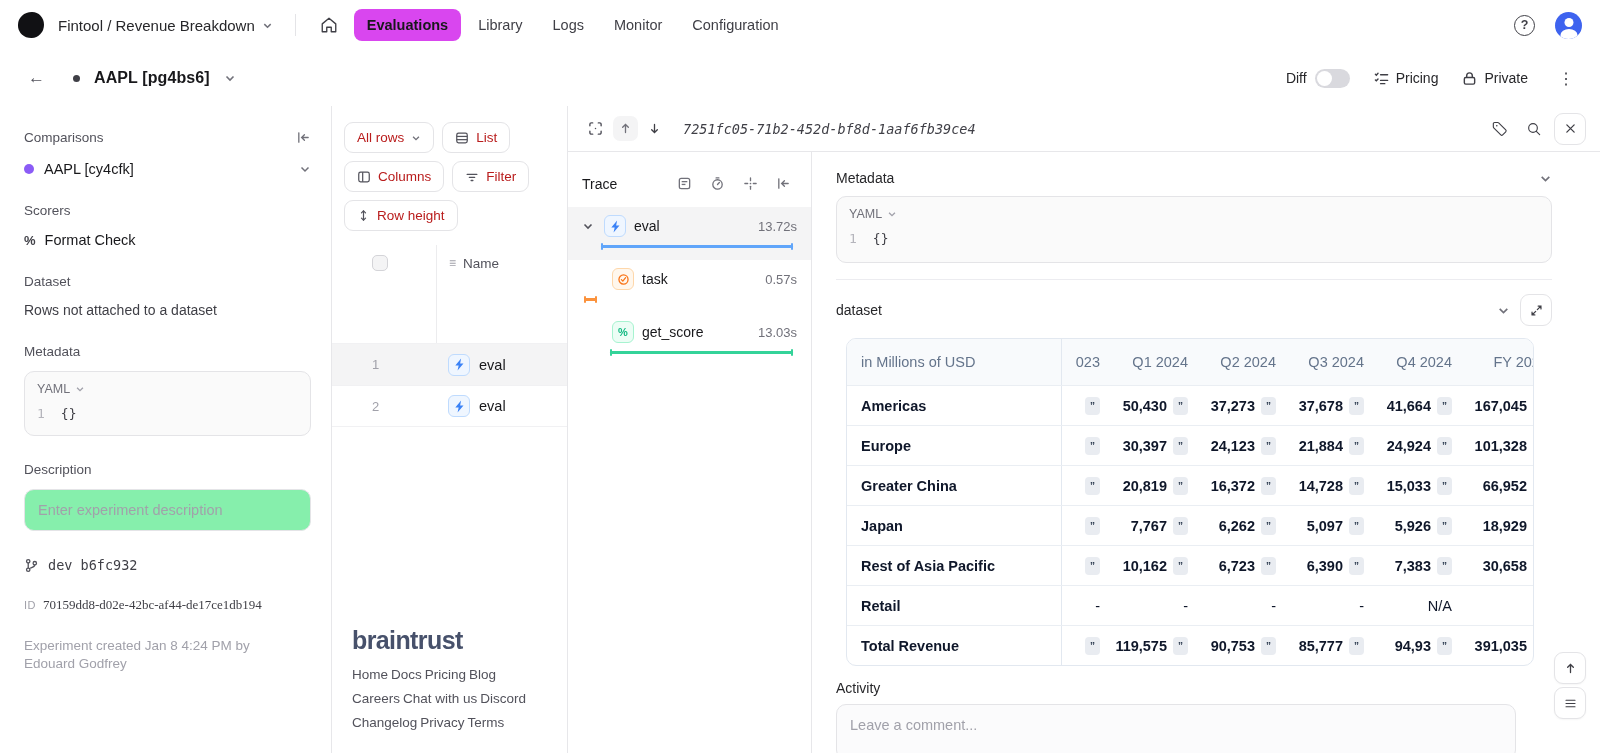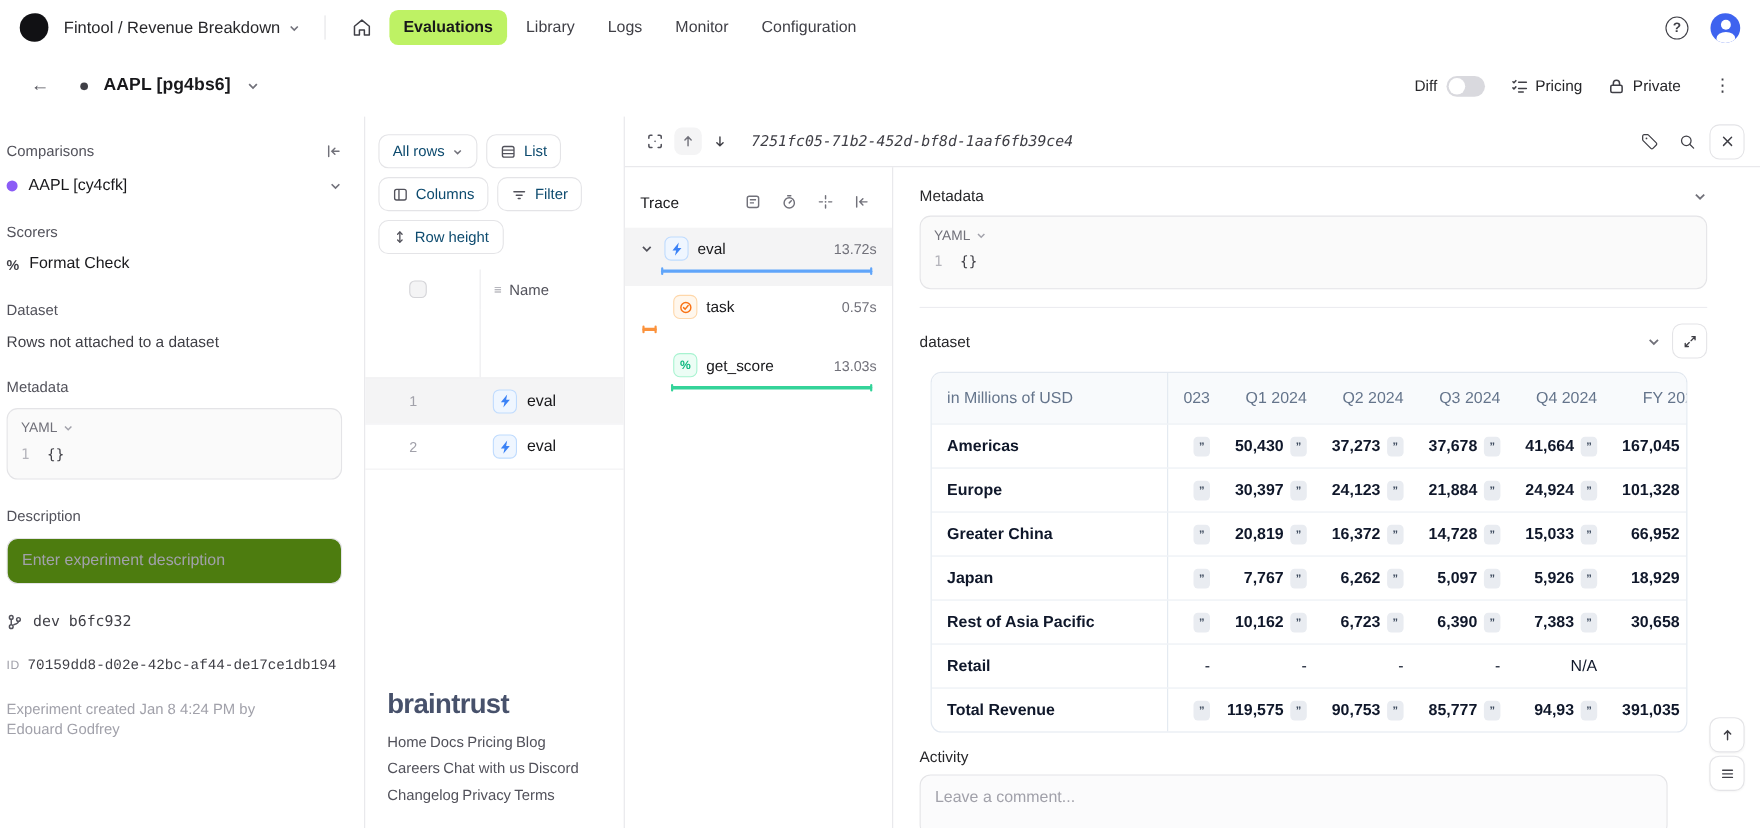--- a/index.html
+++ b/index.html
@@ -8,42 +8,42 @@
   svg { display:block; }
 
   
   .topnav { height:50px; display:flex; align-items:center; padding:0 18px; gap:10px; }
   .blob { width:26px; height:26px; background:#111114; border-radius:54% 46% 48% 52%/50% 50% 52% 48%; }
   .project { display:flex; align-items:center; gap:7px; font-size:15px; color:#27272a; padding:4px 4px; cursor:pointer; }
   .vdiv { width:1px; height:22px; background:#e4e4e7; margin:0 8px; }
   .iconbtn { background:none; border:none; color:#3f3f46; display:flex; align-items:center; justify-content:center; padding:6px; border-radius:8px; cursor:pointer; }
   .nav-tabs { display:flex; align-items:center; gap:4px; }
   .nav-tab { border:none; background:none; font-family:inherit; font-size:14.5px; color:#3f3f46; padding:8px 13px; border-radius:8px; cursor:pointer; }
-  .nav-tab.active { background:#bef264; color:#18181b; font-weight:700; }
+  .nav-tab.active { background:#d946ef; color:#18181b; font-weight:700; }
   .topnav-right { margin-left:auto; display:flex; align-items:center; gap:14px; }
   .help { width:21px; height:21px; border:1.6px solid #3f3f46; border-radius:50%; font-size:12.5px; font-weight:700; color:#3f3f46; display:flex; align-items:center; justify-content:center; }
   .avatar { width:27px; height:27px; border-radius:50%; background:#3e63ef; position:relative; overflow:hidden; }
   .avatar::before { content:''; position:absolute; left:50%; top:6px; transform:translateX(-50%); width:9px; height:9px; background:#fff; border-radius:50%; }
   .avatar::after { content:''; position:absolute; left:50%; top:17px; transform:translateX(-50%); width:17px; height:12px; background:#fff; border-radius:50% 50% 0 0; }
 
   
   .subheader { height:56px; display:flex; align-items:center; padding:0 20px 0 18px; gap:8px; }
   .back { font-size:17px; color:#52525b; background:none; border:none; cursor:pointer; padding:6px 10px; }
   .exp-dot { width:7px; height:7px; border-radius:50%; background:#3f3f46; margin:0 6px 0 10px; }
   .exp-title { font-size:16px; font-weight:700; letter-spacing:.1px; }
   .subheader-right { margin-left:auto; display:flex; align-items:center; gap:24px; }
   .diff-wrap { display:flex; align-items:center; gap:8px; font-size:14px; color:#27272a; }
   .toggle { width:35px; height:19px; border-radius:10px; background:#d9d9de; position:relative; cursor:pointer; }
   .toggle::after { content:''; position:absolute; left:2px; top:2px; width:15px; height:15px; border-radius:50%; background:#fff; }
   .hbtn { display:flex; align-items:center; gap:7px; background:none; border:none; font-family:inherit; font-size:14px; color:#27272a; cursor:pointer; }
   .kebab { font-size:16px; color:#3f3f46; background:none; border:none; cursor:pointer; padding:2px 6px; }
 
   
   .main { display:flex; height:647px; border-top:0; }
-  .sidebar { width:332px; border-right:1px solid #e7e7ea; padding:24px 20px 0 6px; font-size:14px; }
+  .sidebar { width:332px; border-right:1px solid #e7e7ea; padding:24px 20px 0 24px; font-size:14px; }
   .rows-panel { width:236px; border-right:1px solid #e7e7ea; display:flex; flex-direction:column; }
   .right-region { flex:1; display:flex; flex-direction:column; min-width:0; }
   .span-bar { height:46px; border-bottom:1px solid #e7e7ea; display:flex; align-items:center; padding:0 14px; gap:4px; }
   .right-lower { flex:1; display:flex; min-height:0; }
   .trace-panel { width:244px; border-right:1px solid #e7e7ea; padding-top:10px; }
   .detail-panel { flex:1; position:relative; padding:14px 48px 0 24px; min-width:0; }
 
   
   .sb-title { font-size:13.5px; color:#52525b; display:flex; align-items:center; }
   .sb-section { margin-bottom:26px; }
@@ -51,31 +51,31 @@
   .comp-dot { width:10px; height:10px; border-radius:50%; background:#8b5cf6; }
   .comp-name { font-size:14.5px; color:#18181b; flex:1; }
   .scorer-row { display:flex; align-items:center; gap:9px; margin-top:14px; font-size:14.5px; color:#18181b; }
   .pct { font-size:13px; color:#3f3f46; font-weight:700; }
   .sb-note { margin-top:13px; font-size:14px; color:#3f3f46; }
   .code-box { margin-top:12px; border:1px solid #e4e4e7; background:#fafafa; border-radius:10px; padding:10px 12px 14px; }
   .code-lang { display:flex; align-items:center; gap:5px; font-size:12.5px; color:#71717a; cursor:pointer; }
   .code-line { display:flex; gap:16px; margin-top:10px; font-family:"DejaVu Sans Mono", monospace; font-size:13px; }
   .code-ln { color:#b5b5bc; }
   .code-src { color:#3f3f46; }
-  .desc-input { margin-top:12px; width:100%; border:1px solid #e4e4e7; background:#4d7c0f; border-radius:10px; padding:12px 13px; font-family:inherit; font-size:14.5px; color:#18181b; }
+  .desc-input { margin-top:12px; width:100%; border:1px solid #e4e4e7; background:#86efac; border-radius:10px; padding:12px 13px; font-family:inherit; font-size:14.5px; color:#18181b; }
   .desc-input::placeholder { color:#a1a1aa; }
   .branch-row { display:flex; align-items:center; gap:9px; margin:4px 0 24px; font-family:"DejaVu Sans Mono", monospace; font-size:13.5px; color:#3f3f46; }
   .id-row { display:flex; align-items:center; gap:7px; margin-bottom:24px; }
   .id-label { font-size:11px; color:#a1a1aa; letter-spacing:.5px; }
-  .id-value { font-family:Liberation Mono, monospace; font-size:13px; color:#3f3f46; }
+  .id-value { font-family:Liberation Serif, serif; font-size:13px; color:#3f3f46; }
   .created { font-size:13.5px; color:#a1a1aa; line-height:1.35; width:250px; }
 
   
   .toolbar { padding:16px 12px 0; display:flex; flex-wrap:wrap; gap:8px; }
-  .tbtn { display:flex; align-items:center; gap:7px; border:1px solid #e4e4e7; background:#fff; border-radius:9px; padding:7px 12px; font-family:inherit; font-size:13.5px; color:#0c4a6e; cursor:pointer; }
+  .tbtn { display:flex; align-items:center; gap:7px; border:1px solid #e4e4e7; background:#fff; border-radius:9px; padding:7px 12px; font-family:inherit; font-size:13.5px; color:#b91c1c; cursor:pointer; }
   .grid-head { margin-top:14px; display:flex; align-items:center; height:36px; }
   .num-col { width:104px; padding-left:40px; display:flex; align-items:center; }
   .name-col { flex:1; border-left:1px solid #ececee; padding-left:12px; display:flex; align-items:center; gap:7px; height:100%; }
   .checkbox { width:16px; height:16px; border-radius:5px; border:1px solid #d4d4d8; background:#f4f4f5; cursor:pointer; }
   .head-label { font-size:13.5px; color:#52525b; }
   .drag-glyph { color:#a1a1aa; font-size:12px; }
   .grid-gap { height:62px; margin-left:104px; border-left:1px solid #ececee; }
   .data-row { display:flex; align-items:center; height:42px; border-top:1px solid #f1f1f3; cursor:pointer; }
   .data-row.selected { background:#f4f4f5; }
   .data-row:last-child { border-bottom:1px solid #f1f1f3; }

